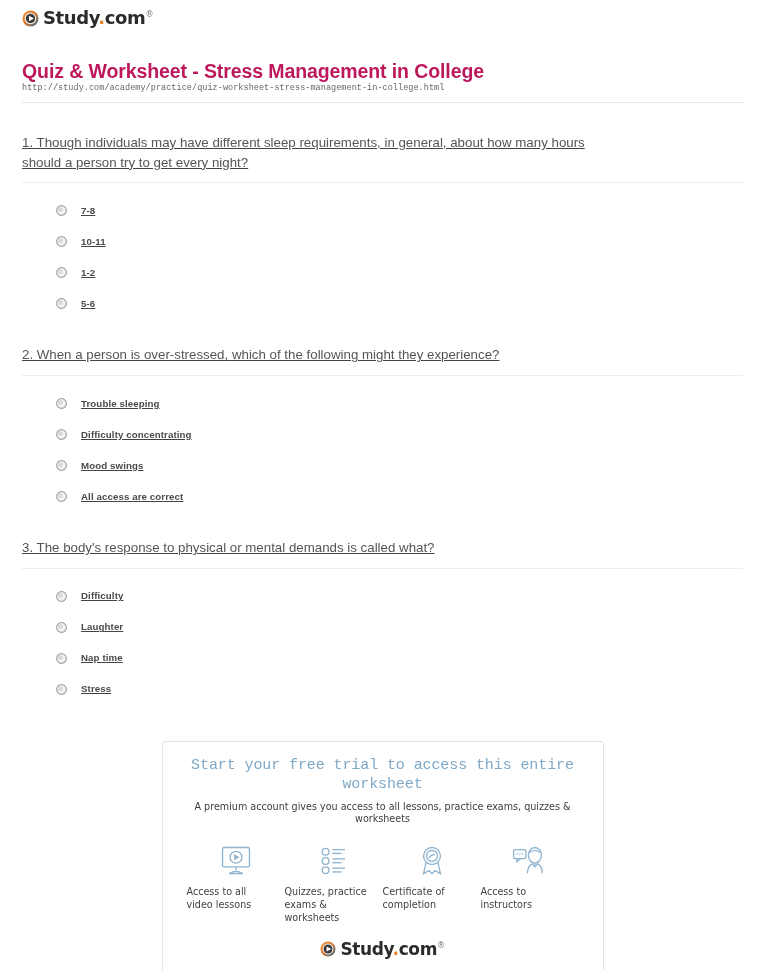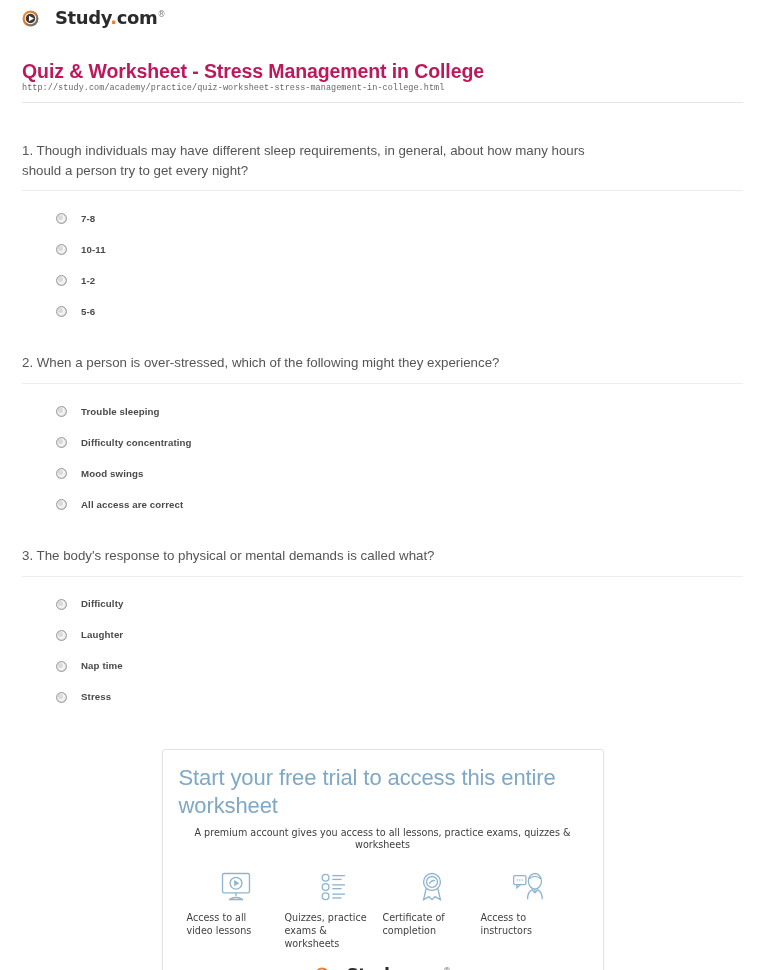--- a/index.html
+++ b/index.html
@@ -21,21 +21,21 @@
   .page {
     width: 765px;
     padding: 0 12px;
   }
   .brand-header {
     padding: 9px 4px 0 10px;
   }
   .logo {
     display: inline-flex;
     align-items: center;
-    gap: 16px;
+    gap: 4px;
   }
   .logo-mark {
     width: 17px;
     height: 17px;
     flex: 0 0 17px;
     display: block;
   }
   .logo-text {
     font-family: "DejaVu Sans", sans-serif;
     font-size: 18px;
@@ -75,22 +75,23 @@
   }
   .rule {
     border: 0;
     border-top: 1px solid #e6e6e6;
     margin: 9px 10px 0 10px;
     height: 0;
   }
 
   
   .questions {
-    margin-top: 38px;
+    margin-top: 30px;
     padding: 0 10px;
+    text-decoration: underline;
   }
   .question-block { margin-bottom: 22px; }
   .question-text {
     font-size: 13.3px;
     color: #555;
     line-height: 1.48;
     margin: 0 0 10px 0;
     max-width: 600px;
     font-weight: 400;
   }
@@ -143,25 +144,25 @@
   .promo-card {
     width: 442px;
     background: #fff;
     border: 1px solid #e3e3e3;
     border-radius: 3px;
     box-shadow: 0 1px 2px rgba(0,0,0,0.05);
     overflow: hidden;
   }
   .promo-inner { padding: 14px 16px 0 16px; }
   .promo-heading {
-    font-family: Liberation Sans, sans-serif;
-    font-size: 22px;
+    font-family: Liberation Mono, monospace;
+    font-size: 15px;
     font-weight: 400;
     color: #7fa8c6;
-    text-align: left;
+    text-align: center;
     margin: 0;
     line-height: 1.3;
     letter-spacing: -0.1px;
   }
   .promo-sub {
     font-family: "DejaVu Sans", sans-serif;
     font-size: 9.6px;
     color: #3c3c3c;
     text-align: center;
     margin: 6px 0 12px 0;

